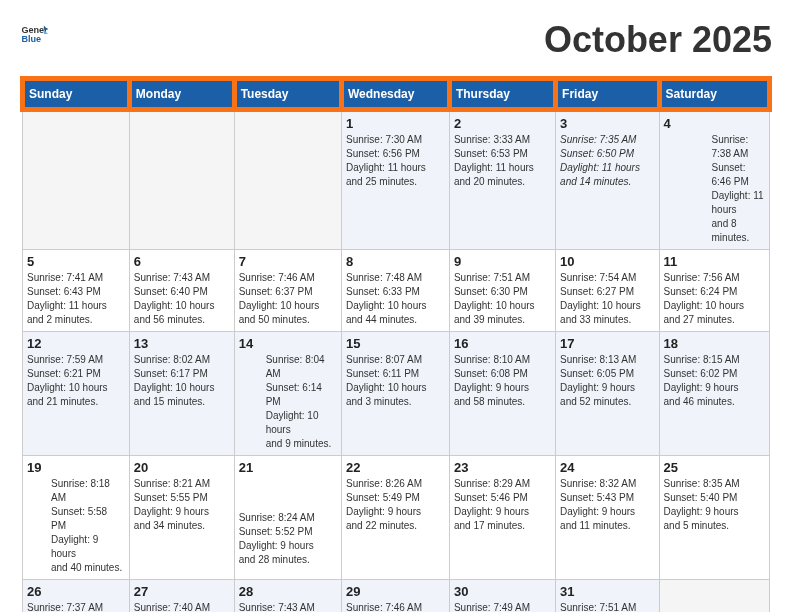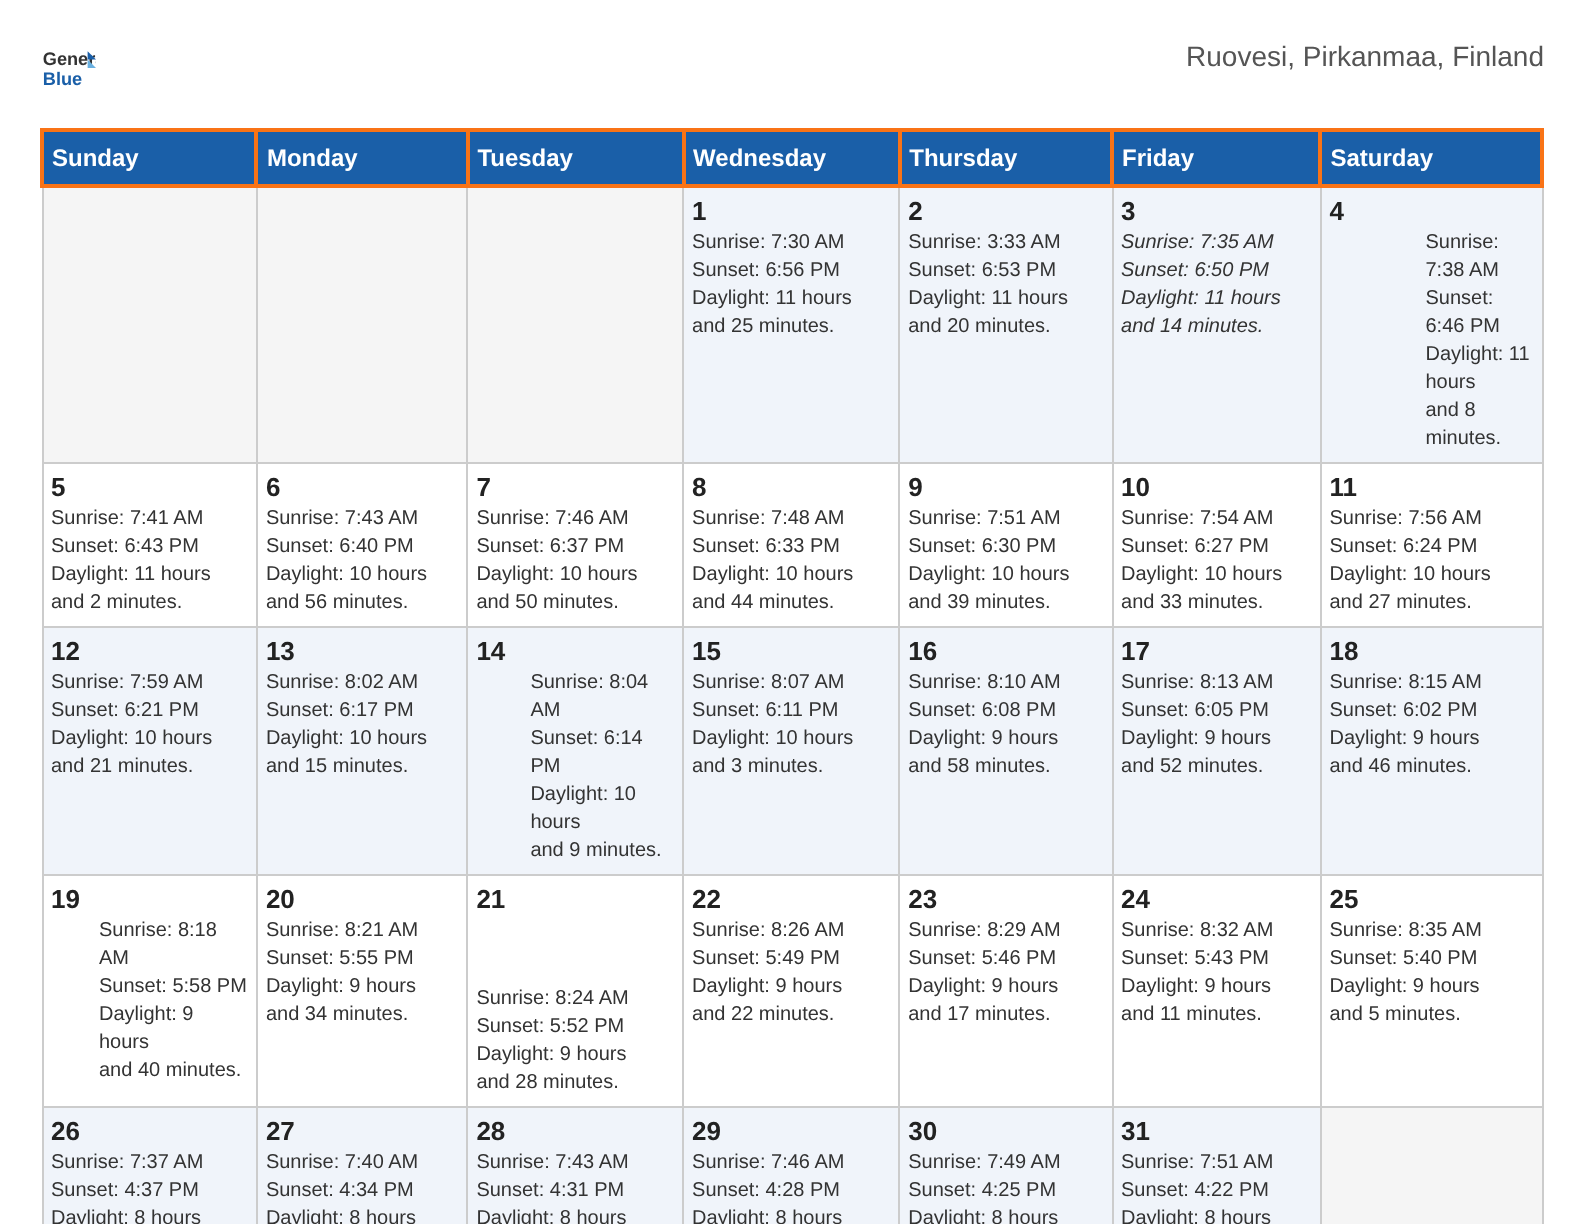--- a/index.html
+++ b/index.html
@@ -43,21 +43,21 @@
       border-collapse: collapse;
       font-size: 11px;
     }
     thead tr th {
       background-color: #1a5fa8;
       color: #fff;
       padding: 6px 4px;
       text-align: left;
       font-size: 12px;
       font-weight: bold;
-      border: 2px solid #f97316;
+      border: 5px solid #f97316;
     }
     tbody tr td {
       border: 1px solid #ccc;
       vertical-align: top;
       padding: 4px;
       width: 113px;
       min-height: 80px;
     }
     tbody tr:nth-child(odd) td {
       background-color: #f0f4fa;
@@ -86,21 +86,21 @@
 <div class="header">
   <div class="logo">
     <svg class="logo-icon" viewBox="0 0 40 40" width="40" height="40">
       <text x="2" y="18" font-size="13" font-weight="bold" fill="#333" font-family="Arial">General</text>
       <text x="2" y="32" font-size="13" font-weight="bold" fill="#1a5fa8" font-family="Arial">Blue</text>
       <polygon points="34,8 40,14 34,14" fill="#1a5fa8"></polygon>
       <polygon points="34,14 40,20 34,20" fill="#6ab0e0"></polygon>
     </svg>
   </div>
   <div class="title-block">
-    <div class="subtitle">Ruovesi, Pirkanmaa, Finland</div>
+    <div class="month-title">October 2025</div>
   </div>
 </div>
 
 <table>
   <thead>
     <tr>
     <th>Sunday</th>
         <th>Monday</th>
         <th>Tuesday</th>
         <th>Wednesday</th>

